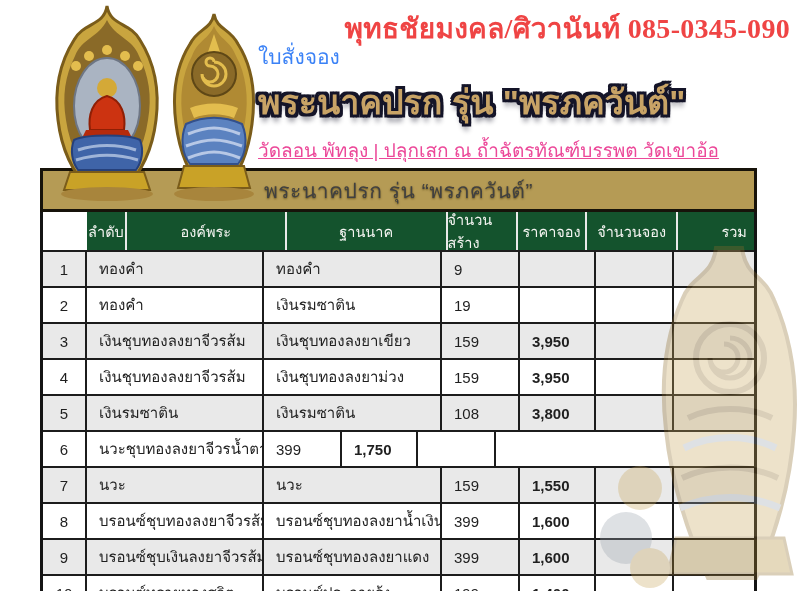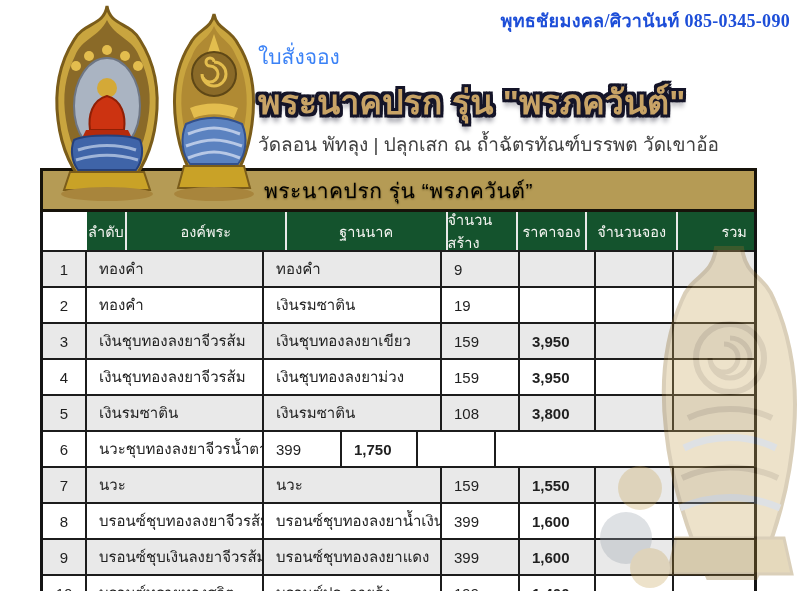--- a/index.html
+++ b/index.html
@@ -1,35 +1,35 @@
 <!DOCTYPE html>
 <html><head>
 <meta charset="utf-8">
 <style>
   html,body{margin:0;padding:0;background:#ffffff;}
   #page{position:relative;width:800px;height:591px;background:#ffffff;overflow:hidden;
         font-family:"Liberation Sans","DejaVu Sans",sans-serif;}
 
   
   .contact{position:absolute;top:6px;right:10px;font-family:"Liberation Serif","DejaVu Serif",serif;
-           font-weight:bold;font-size:18px;color:#1d4ed8;letter-spacing:.3px;}
+           font-weight:bold;font-size:28px;color:#ef4444;letter-spacing:.3px;}
 
   
   .head-block{position:absolute;left:258px;top:40px;width:520px;}
   .form-label{font-size:21px;color:#3b82f6;margin-bottom:2px;}
   .big-title{font-size:34px;font-weight:bold;color:#c8a366;white-space:nowrap;line-height:1.6;
     text-shadow:-3px -3px 0 #141428,3px -3px 0 #141428,-3px 3px 0 #141428,3px 3px 0 #141428,
                  0 -3px 0 #141428,0 3px 0 #141428,-3px 0 0 #141428,3px 0 0 #141428,
                  0 7px 5px rgba(10,10,30,.45);}
-  .subtitle{font-size:19px;color:#404040;white-space:nowrap;}
+  .subtitle{font-size:19px;color:#ec4899;margin-top:6px;white-space:nowrap;text-decoration:underline;}
 
   
   .banner{position:absolute;left:40px;top:168px;width:717px;height:44px;box-sizing:border-box;
           background:#b59b55;border:3px solid #17130a;display:flex;align-items:center;justify-content:center;}
-  .banner-text{color:#000000;font-size:21px;letter-spacing:.5px;text-shadow:0 1px 2px rgba(60,45,0,.6);}
+  .banner-text{color:#404040;font-size:21px;letter-spacing:.5px;text-shadow:0 1px 2px rgba(60,45,0,.6);}
 
   
   .sheet{position:absolute;left:40px;top:212px;width:717px;box-sizing:border-box;
          border-left:3px solid #141414;border-right:3px solid #141414;border-bottom:3px solid #141414;z-index:2;}
   .hrow{display:flex;height:38px;background:#14532d;margin-left:44px;}
   .hcell{box-sizing:border-box;display:flex;align-items:center;justify-content:center;
          color:#f5f5f2;font-size:14.5px;border-right:2px solid #e9e9e9;}
   .hcell:last-child{border-right:none;}
   .drow{display:flex;height:34px;border-top:2px solid #1c1c1c;background:#ffffff;}
   .drow:nth-child(odd){background:#e9e9e9;}

